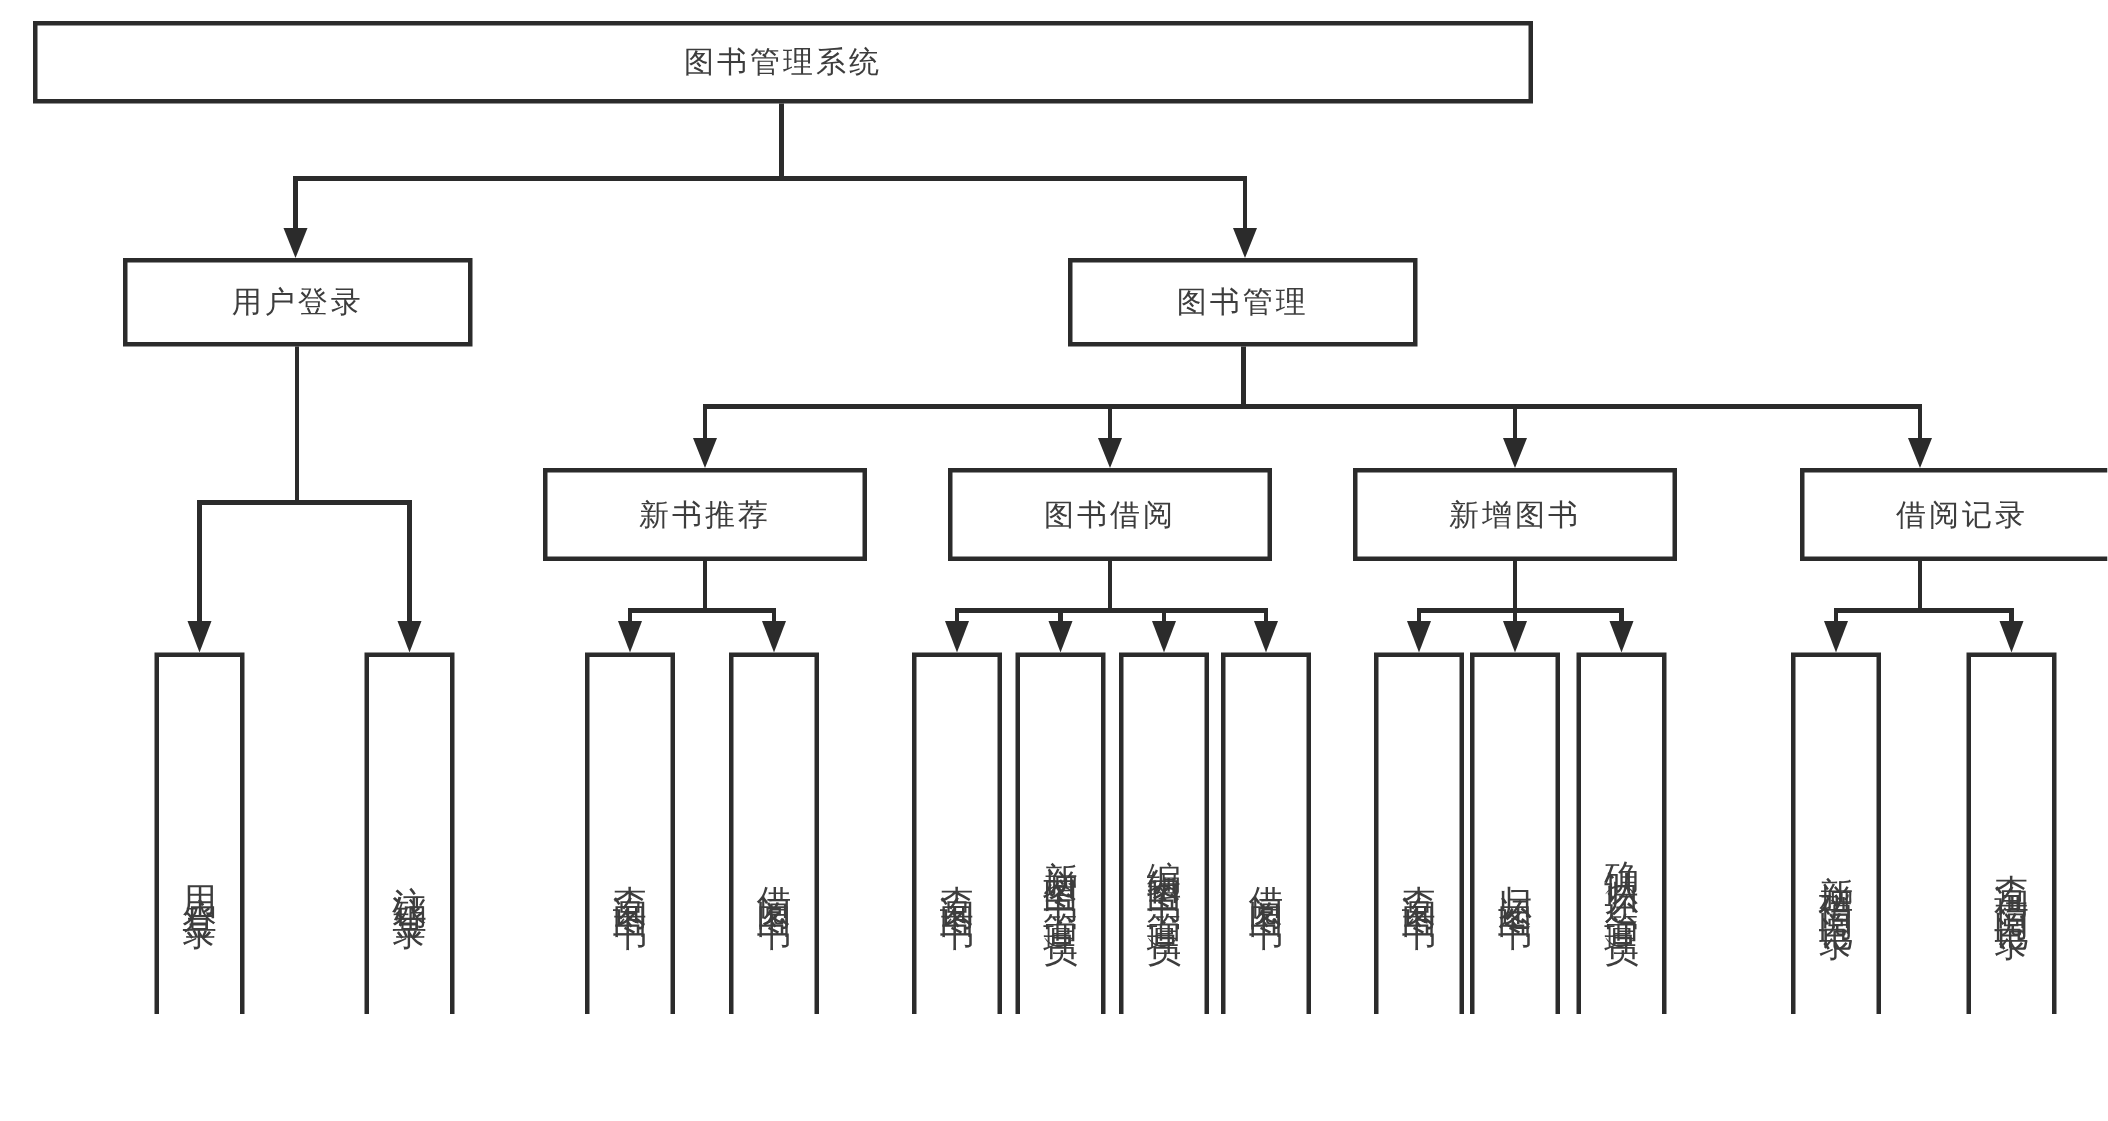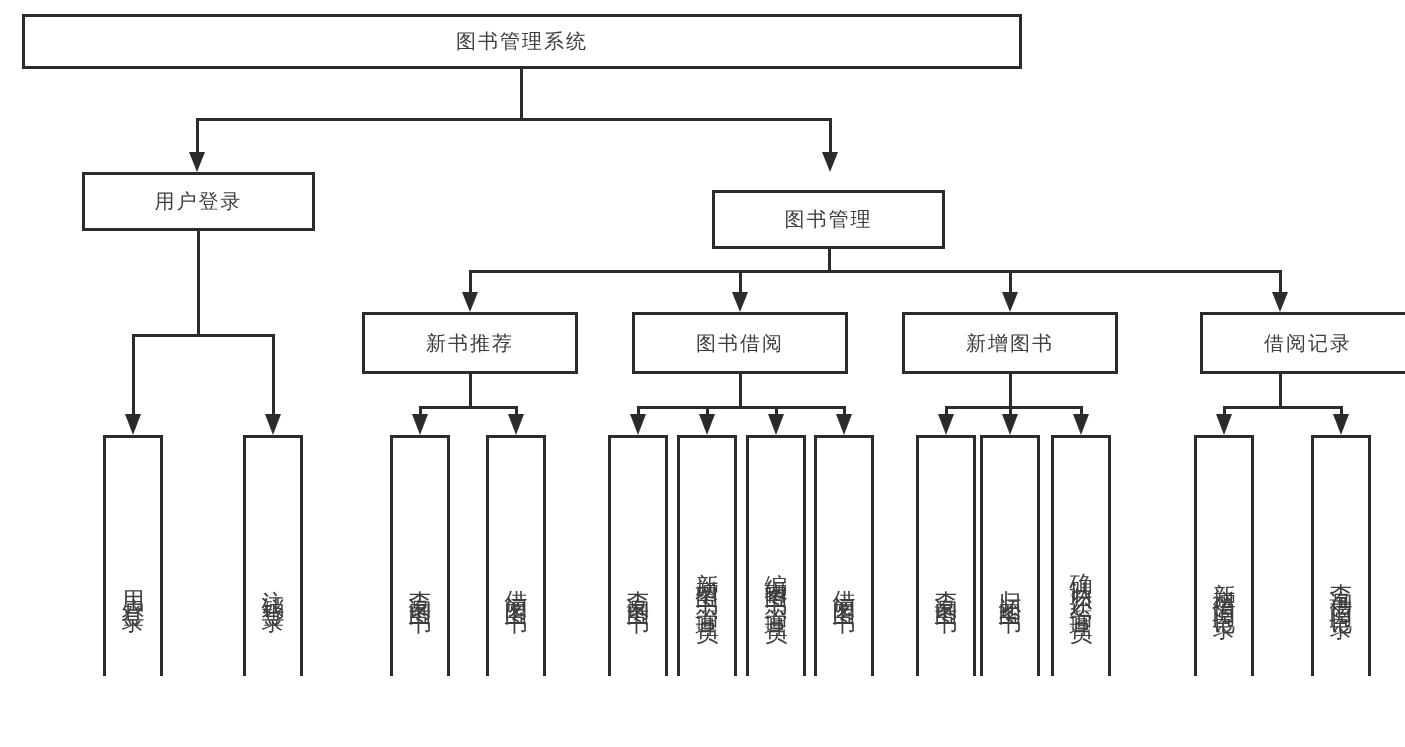--- a/index.html
+++ b/index.html
@@ -14,21 +14,21 @@
   }
   .node .label{white-space:nowrap;}
   .hnode .label{font-size:20px;letter-spacing:2px;}
   .leaf{width:60px;top:435px;height:302px;}
   .leaf .label{
     writing-mode:vertical-rl;text-orientation:mixed;
     font-size:23px;letter-spacing:7px;line-height:1;white-space:nowrap;
   }
   #b-root{left:22px;top:14px;width:1000px;height:55px;}
   #b-ul{left:82px;top:172px;width:233px;height:59px;}
-  #b-bm{left:712px;top:190px;width:233px;height:59px;}
+  #b-bm{left:712px;top:172px;width:233px;height:59px;}
   #b-nbr{left:362px;top:312px;width:216px;height:62px;}
   #b-bb{left:632px;top:312px;width:216px;height:62px;}
   #b-cb{left:902px;top:312px;width:216px;height:62px;}
   #b-br{left:1172px;top:312px;width:216px;height:62px;margin-left:28px;}
   #l-ul1{left:103px;} #l-ul2{left:243px;}
   #l-nbr1{left:390px;} #l-nbr2{left:486px;}
   #l-bb1{left:608px;} #l-bb2{left:677px;} #l-bb3{left:746px;} #l-bb4{left:814px;}
   #l-cb1{left:916px;} #l-cb2{left:980px;} #l-cb3{left:1051px;}
   #l-br1{left:1194px;} #l-br2{left:1311px;}
   .watermark{

